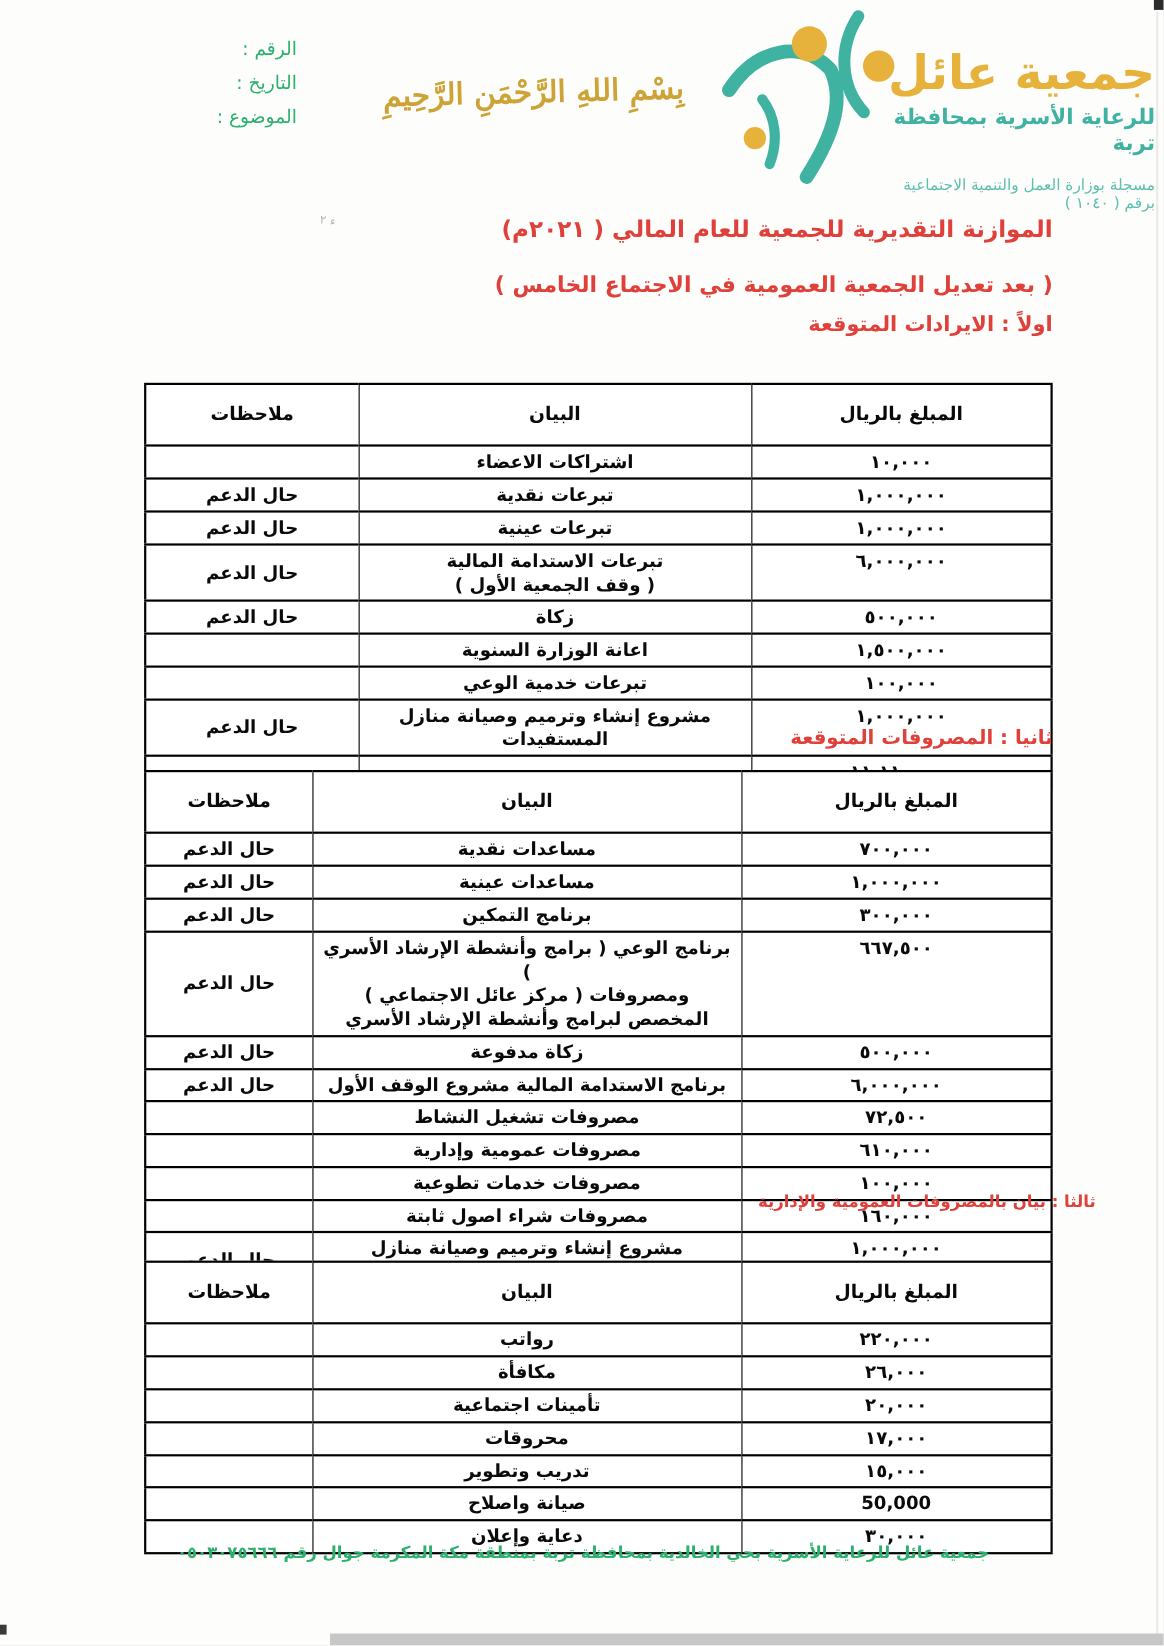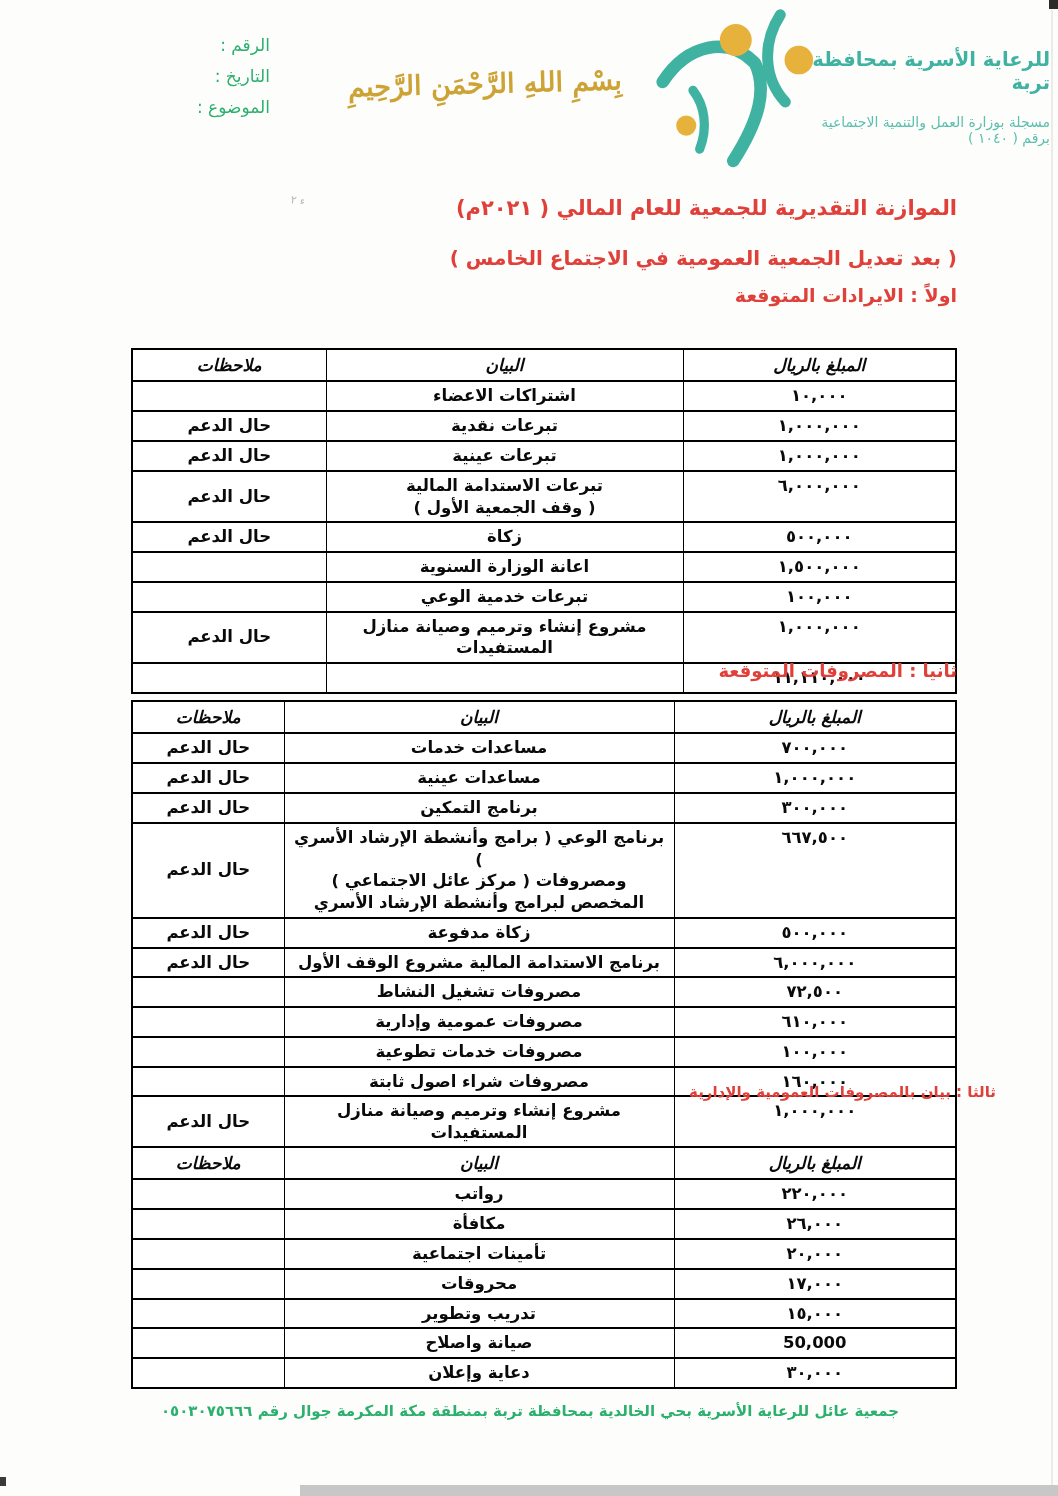--- a/index.html
+++ b/index.html
@@ -46,21 +46,21 @@
   #table-0{top:348px;}
   #table-1{top:700px;}
   #table-2{top:1146px;}
   table.budget th,table.budget td{
     border-left:1px solid #000;border-right:1px solid #000;
     border-top:2px solid #000;border-bottom:2px solid #000;
     text-align:center;font-weight:bold;color:#0a0a0a;
     font-size:16.5px;line-height:1.32;padding:3px 4px;
     white-space:pre-line;overflow:hidden;
   }
-  table.budget th{font-size:17px;padding:4px;font-style:italic;}
+  table.budget th{font-size:17px;padding:16px;}
   .col-amount{vertical-align:top;}
   .col-item{vertical-align:middle;}
   .col-notes{vertical-align:middle;}
   #table-0 .c-amount{width:273px;} #table-0 .c-item{width:357px;} #table-0 .c-notes{width:194px;}
   #table-1 .c-amount{width:282px;} #table-1 .c-item{width:390px;} #table-1 .c-notes{width:152px;}
   #table-2 .c-amount{width:282px;} #table-2 .c-item{width:390px;} #table-2 .c-notes{width:152px;}
   
   .page-footer{
     position:absolute;left:100px;top:1402px;width:860px;text-align:center;
     color:#2cb06e;font-weight:bold;font-size:15px;
@@ -92,20 +92,21 @@
         <path d="M118,66 C132,96 124,132 92,182" stroke-width="15"></path>
         <path d="M44,98 C58,116 62,142 52,168" stroke-width="11"></path>
       </g>
       <g fill="#e7b23c">
         <circle cx="95" cy="38" r="19"></circle>
         <circle cx="170" cy="62" r="17"></circle>
         <circle cx="36" cy="140" r="12"></circle>
       </g>
     </svg>
     <div class="logo-text">
+      <div class="logo-name">جمعية عائل</div>
       <div class="logo-tagline">للرعاية الأسرية بمحافظة تربة</div>
       <div class="logo-reg">مسجلة بوزارة العمل والتنمية الاجتماعية برقم ( ١٠٤٠ )</div>
     </div>
   </div>
 
   <div class="pencil-mark">ء ٢</div>
 
   <div class="doc-title">الموازنة التقديرية للجمعية للعام المالي (  ٢٠٢١م)</div>
   <div class="doc-subtitle">( بعد تعديل الجمعية العمومية في الاجتماع الخامس )</div>
 
@@ -183,21 +184,21 @@
       <thead>
         <tr>
           <th>المبلغ بالريال</th>
           <th>البيان</th>
           <th>ملاحظات</th>
         </tr>
       </thead>
       <tbody>
         <tr>
           <td class="col-amount">٧٠٠,٠٠٠</td>
-          <td class="col-item">مساعدات خدمات</td>
+          <td class="col-item">مساعدات نقدية</td>
           <td class="col-notes">حال الدعم</td>
         </tr>
         <tr>
           <td class="col-amount">١,٠٠٠,٠٠٠</td>
           <td class="col-item">مساعدات عينية</td>
           <td class="col-notes">حال الدعم</td>
         </tr>
         <tr>
           <td class="col-amount">٣٠٠,٠٠٠</td>
           <td class="col-item">برنامج التمكين</td>

